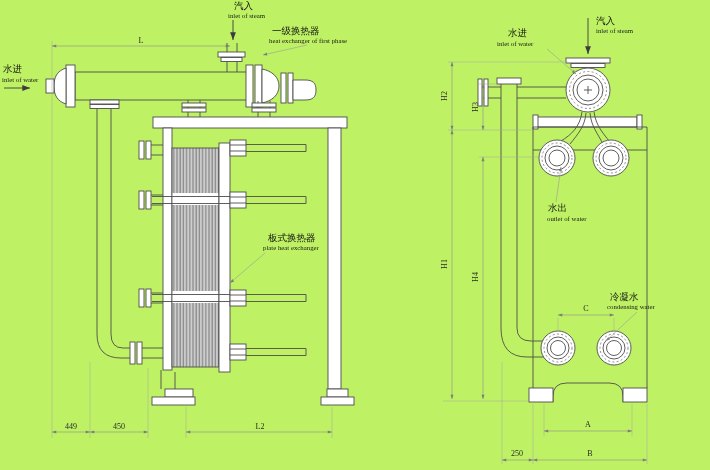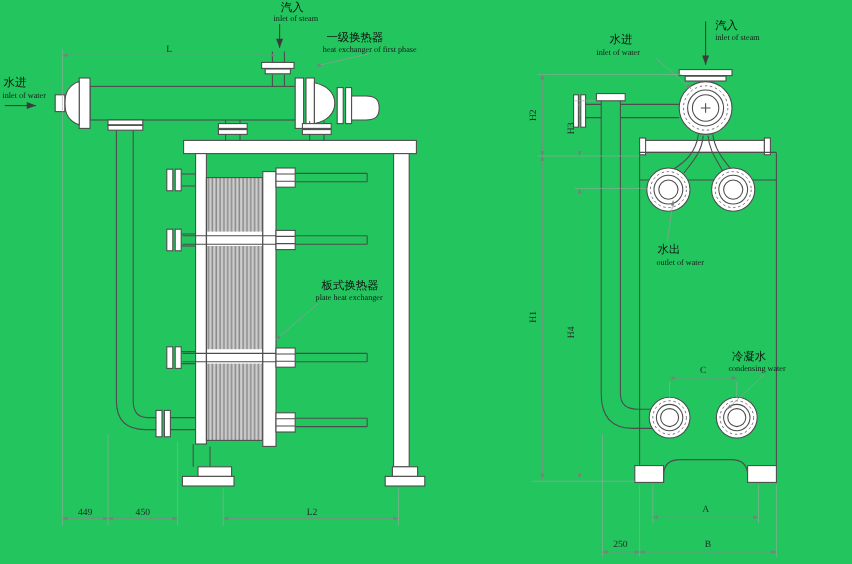--- a/index.html
+++ b/index.html
@@ -1,17 +1,17 @@
 <!DOCTYPE html>
 <html><head>
 <meta charset="utf-8">
 <title>Drawing</title>
 <style>
   html,body{margin:0;padding:0;background:#ffffff;}
-  .stage{width:710px;height:470px;background:#22c55e;position:relative;overflow:hidden;}
+  .stage{width:710px;height:470px;background:#bef264;position:relative;overflow:hidden;}
   svg{display:block;}
   .ln  {fill:none;stroke:#4d4d4d;stroke-width:0.9;}
   .wf  {fill:#ffffff;stroke:#4d4d4d;stroke-width:0.9;}
   .dash{fill:none;stroke:#5a5a5a;stroke-width:0.7;stroke-dasharray:2 2.3;}
   .dln {fill:none;stroke:#8a8a8a;stroke-width:0.6;}
   .ext {fill:none;stroke:#a6a6a6;stroke-width:0.5;}
   .ldr {fill:none;stroke:#9a9a9a;stroke-width:0.6;}
   .flow{fill:none;stroke:#3c3c3c;stroke-width:0.9;}
   text{user-select:none;}
   .zh {font-family:"Liberation Serif",serif;font-size:9.5px;fill:#121212;}

